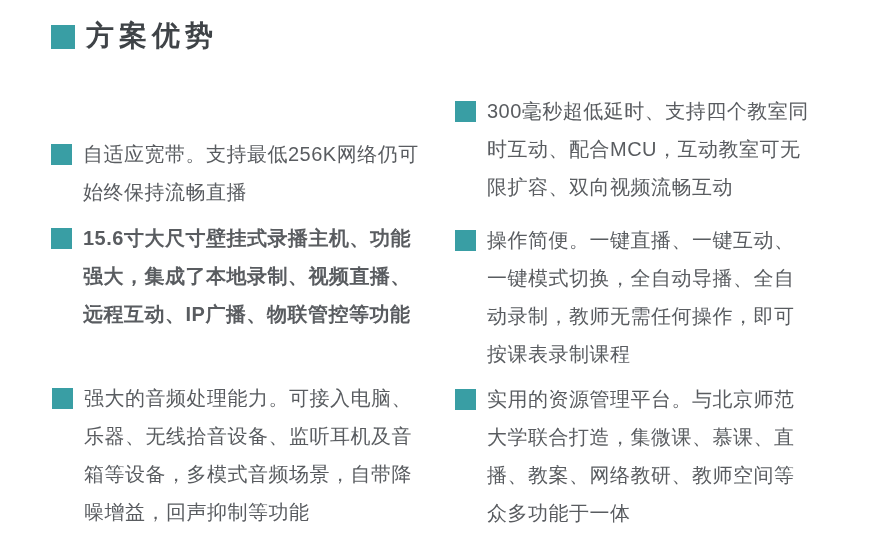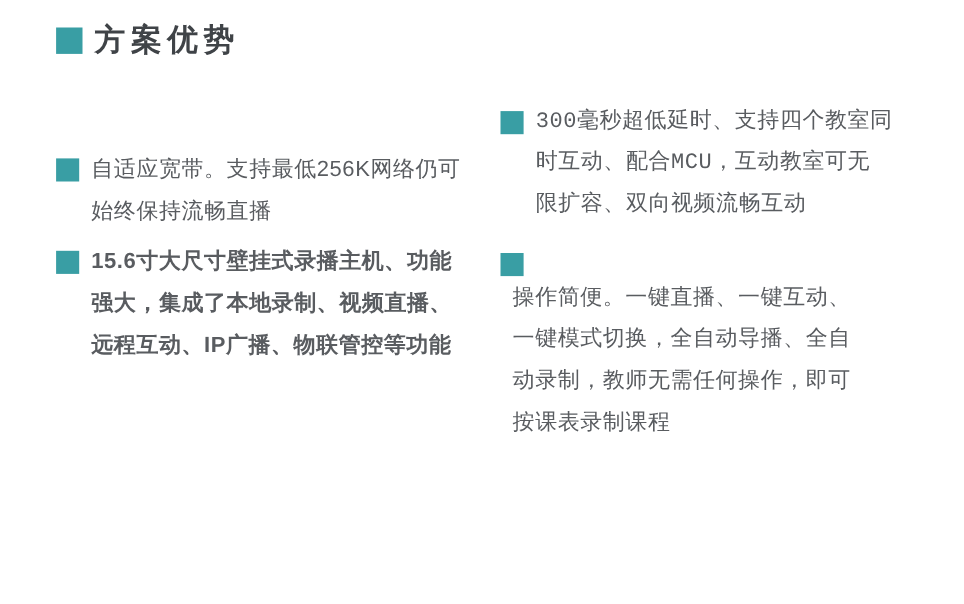--- a/index.html
+++ b/index.html
@@ -55,21 +55,21 @@
     line-height: 38px;
     letter-spacing: 0.5px;
     white-space: pre-line;
     width: 372px;
   }
   
   .pos-l1 { left: 51px;  top: 91px; margin-top: 44px;  }
   .pos-l2 { left: 51px;  top: 219px; }
   .pos-l3 { left: 52px;  top: 379px; }
   .pos-r1 { left: 455px; top: 92px;  }
-  .pos-r2 { left: 455px; top: 221px; flex-direction: column; }
+  .pos-r2 { left: 455px; top: 221px; }
   .pos-r3 { left: 455px; top: 380px; }
 </style>
 </head>
 <body>
 
 <div id="screen">
 
   <div class="title-block">
     <div class="title-sq sq" style="background: rgb(57, 158, 164);"></div>
     <div class="title-text" style="color: rgb(63, 67, 71);">方案优势</div>
@@ -79,28 +79,42 @@
     <div class="bullet-sq sq" style="background: rgb(57, 158, 164);"></div>
     <div class="bullet-text" style="color: rgb(89, 92, 96);">自适应宽带。支持最低256K网络仍可
 始终保持流畅直播</div>
   </div>
   <div class="bullet-item pos-l2">
     <div class="bullet-sq sq" style="background: rgb(57, 158, 164);"></div>
     <div class="bullet-text" style="color: rgb(89, 92, 96); font-weight: bold;">15.6寸大尺寸壁挂式录播主机、功能
 强大，集成了本地录制、视频直播、
 远程互动、IP广播、物联管控等功能</div>
   </div>
+  <div class="bullet-item pos-l3">
+    <div class="bullet-sq sq" style="background: rgb(57, 158, 164);"></div>
+    <div class="bullet-text" style="color: rgb(89, 92, 96);">强大的音频处理能力。可接入电脑、
+乐器、无线拾音设备、监听耳机及音
+箱等设备，多模式音频场景，自带降
+噪增益，回声抑制等功能</div>
+  </div>
 
   <div class="bullet-item pos-r1">
     <div class="bullet-sq sq" style="background: rgb(57, 158, 164);"></div>
-    <div class="bullet-text" style="color: rgb(89, 92, 96); font-family: Liberation Mono, monospace;">300毫秒超低延时、支持四个教室同
+    <div class="bullet-text" style="color: rgb(89, 92, 96);">300毫秒超低延时、支持四个教室同
 时互动、配合MCU，互动教室可无
 限扩容、双向视频流畅互动</div>
   </div>
   <div class="bullet-item pos-r2">
     <div class="bullet-sq sq" style="background: rgb(57, 158, 164);"></div>
     <div class="bullet-text" style="color: rgb(89, 92, 96);">操作简便。一键直播、一键互动、
 一键模式切换，全自动导播、全自
 动录制，教师无需任何操作，即可
 按课表录制课程</div>
   </div>
+  <div class="bullet-item pos-r3">
+    <div class="bullet-sq sq" style="background: rgb(57, 158, 164);"></div>
+    <div class="bullet-text" style="color: rgb(89, 92, 96);">实用的资源管理平台。与北京师范
+大学联合打造，集微课、慕课、直
+播、教案、网络教研、教师空间等
+众多功能于一体</div>
+  </div>
 
 </div>
 
 </body></html>

